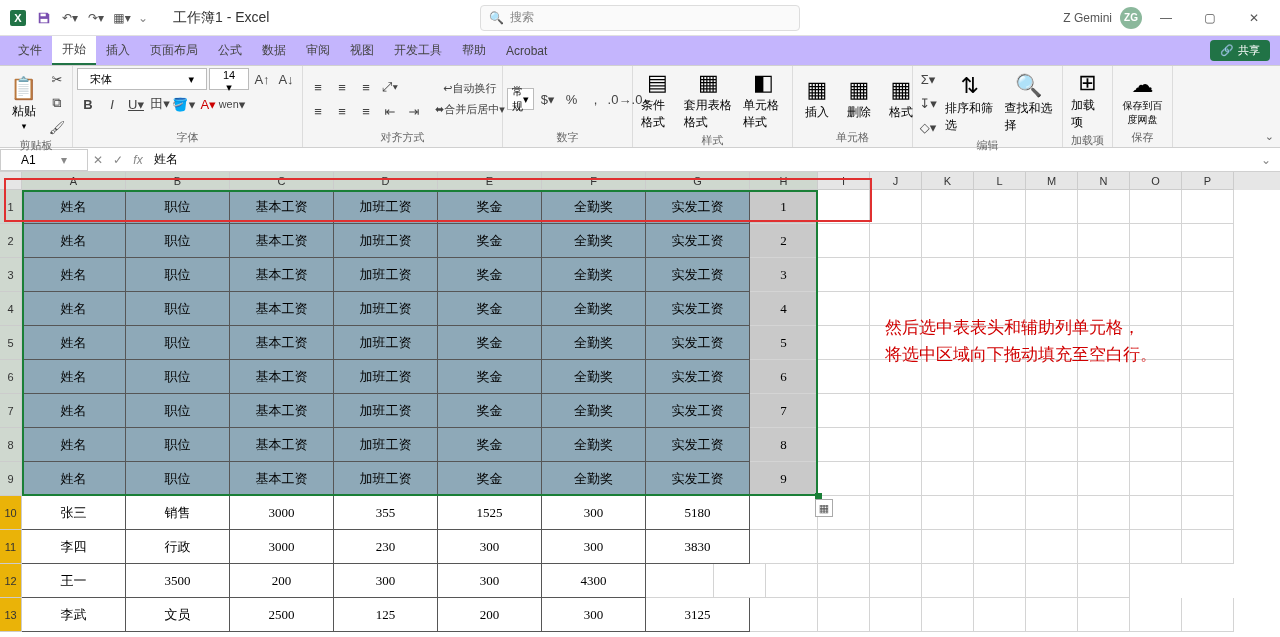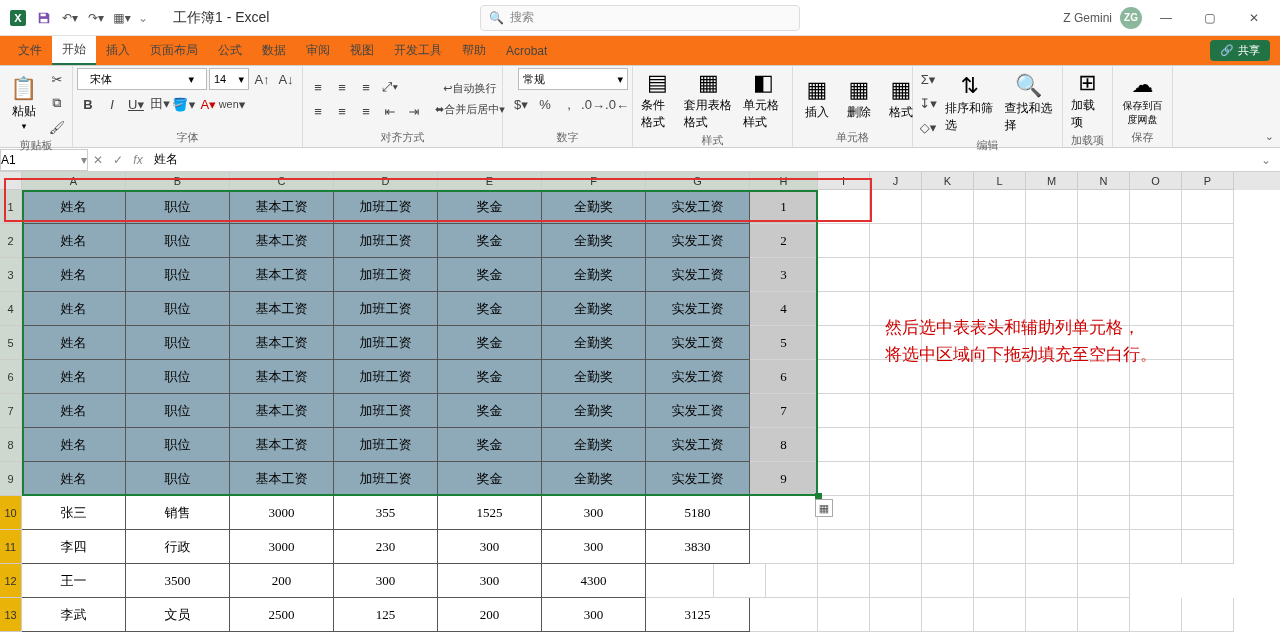--- a/index.html
+++ b/index.html
@@ -54,21 +54,21 @@
   }
   .win-btn {
     width: 40px; height: 26px;
     display: flex; align-items: center; justify-content: center;
     color: #555;
   }
 
   
   .tabs {
     height: 30px;
-    background: #f97316;
+    background: #c4b5fd;
     display: flex;
     align-items: stretch;
     border-bottom: 1px solid #d0d0d0;
     padding-left: 8px;
     position: relative;
   }
   .tab {
     padding: 0 10px;
     display: flex; align-items: center;
     color: #444;
@@ -127,37 +127,37 @@
   }
   .rbtn-col {
     display: flex; flex-direction: column; align-items: center; justify-content: center;
     gap: 1px; padding: 2px 4px; min-width: 40px;
   }
   .rbtn-col .ico { font-size: 22px; }
   .rbtn-small { width: 22px; height: 22px; font-size: 13px; }
   .rows3 { display: flex; flex-direction: column; gap: 2px; }
   .row-h { display: flex; gap: 2px; align-items: center; }
   .font-select { height: 22px; width: 130px; border: 1px solid #bbb; background: #fff; padding: 0 12px; font-size: 11px; display:flex; align-items:center; justify-content:space-between; }
-  .size-select { height: 22px; width: 40px; border: 1px solid #bbb; background:#fff; padding:0 4px; font-size:11px; display:flex; align-items:center; justify-content:space-between;}
+  .size-select { height: 22px; width: 40px; border: 1px solid #bbb; background:#fff; padding:0 4px; font-size:11px; display:flex; align-items:center; justify-content:space-between;flex-direction:column;}
   .num-select { height: 22px; width: 110px; border: 1px solid #bbb; background:#fff; padding:0 4px; font-size:11px; display:flex; align-items:center; justify-content:space-between;}
 
   
   .fbar {
     height: 24px;
     display: flex;
     align-items: center;
     border-bottom: 1px solid #d0d0d0;
     font-size: 12px;
   }
   .name-box {
     width: 88px; height: 22px;
     border: 1px solid #ccc;
     background: #fff;
     display: flex; align-items: center; justify-content: space-between;
-    padding: 0 0;
+    padding: 0 20px;
   }
   .fbar-btn { width: 20px; text-align: center; color: #888; }
   .formula-input {
     flex: 1; height: 22px; border: none; padding: 0 6px;
     outline: none; font-size: 12px;
   }
 
   
   .grid-wrap {
     position: relative;
@@ -390,21 +390,21 @@
       </div>
       <div class="rows3">
         <div class="rbtn">↩ <span>自动换行</span></div>
         <div class="rbtn">⬌ <span>合并后居中</span> ▾</div>
       </div>
     </div>
     <div class="ribbon-group-label">对齐方式</div>
   </div>
 
   <div class="ribbon-group" style="width:130px">
-    <div class="ribbon-group-body" style="flex-direction:column;align-items:flex-end;gap:3px">
+    <div class="ribbon-group-body" style="align-items:center;gap:3px">
       <div class="num-select">
           <span>常规</span>
           <span>▾</span>
         </div>
       <div class="row-h">
         <div class="rbtn rbtn-small">$▾</div>
         <div class="rbtn rbtn-small">%</div>
         <div class="rbtn rbtn-small">,</div>
         <div class="rbtn rbtn-small">.0→</div>
         <div class="rbtn rbtn-small">.0←</div>

